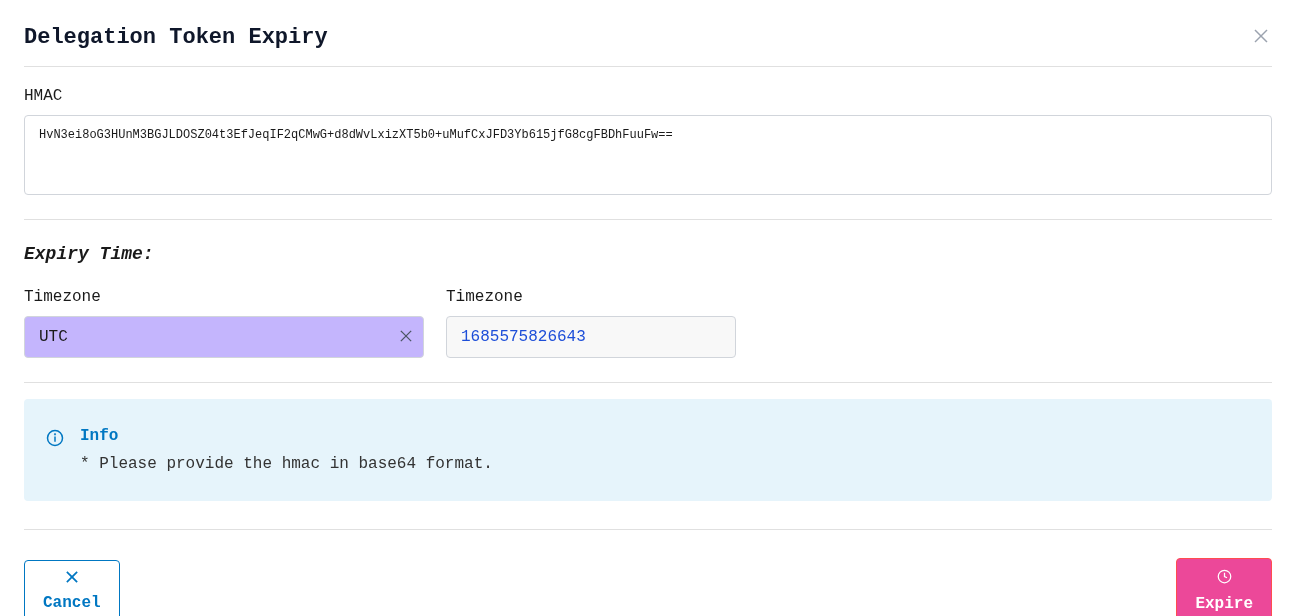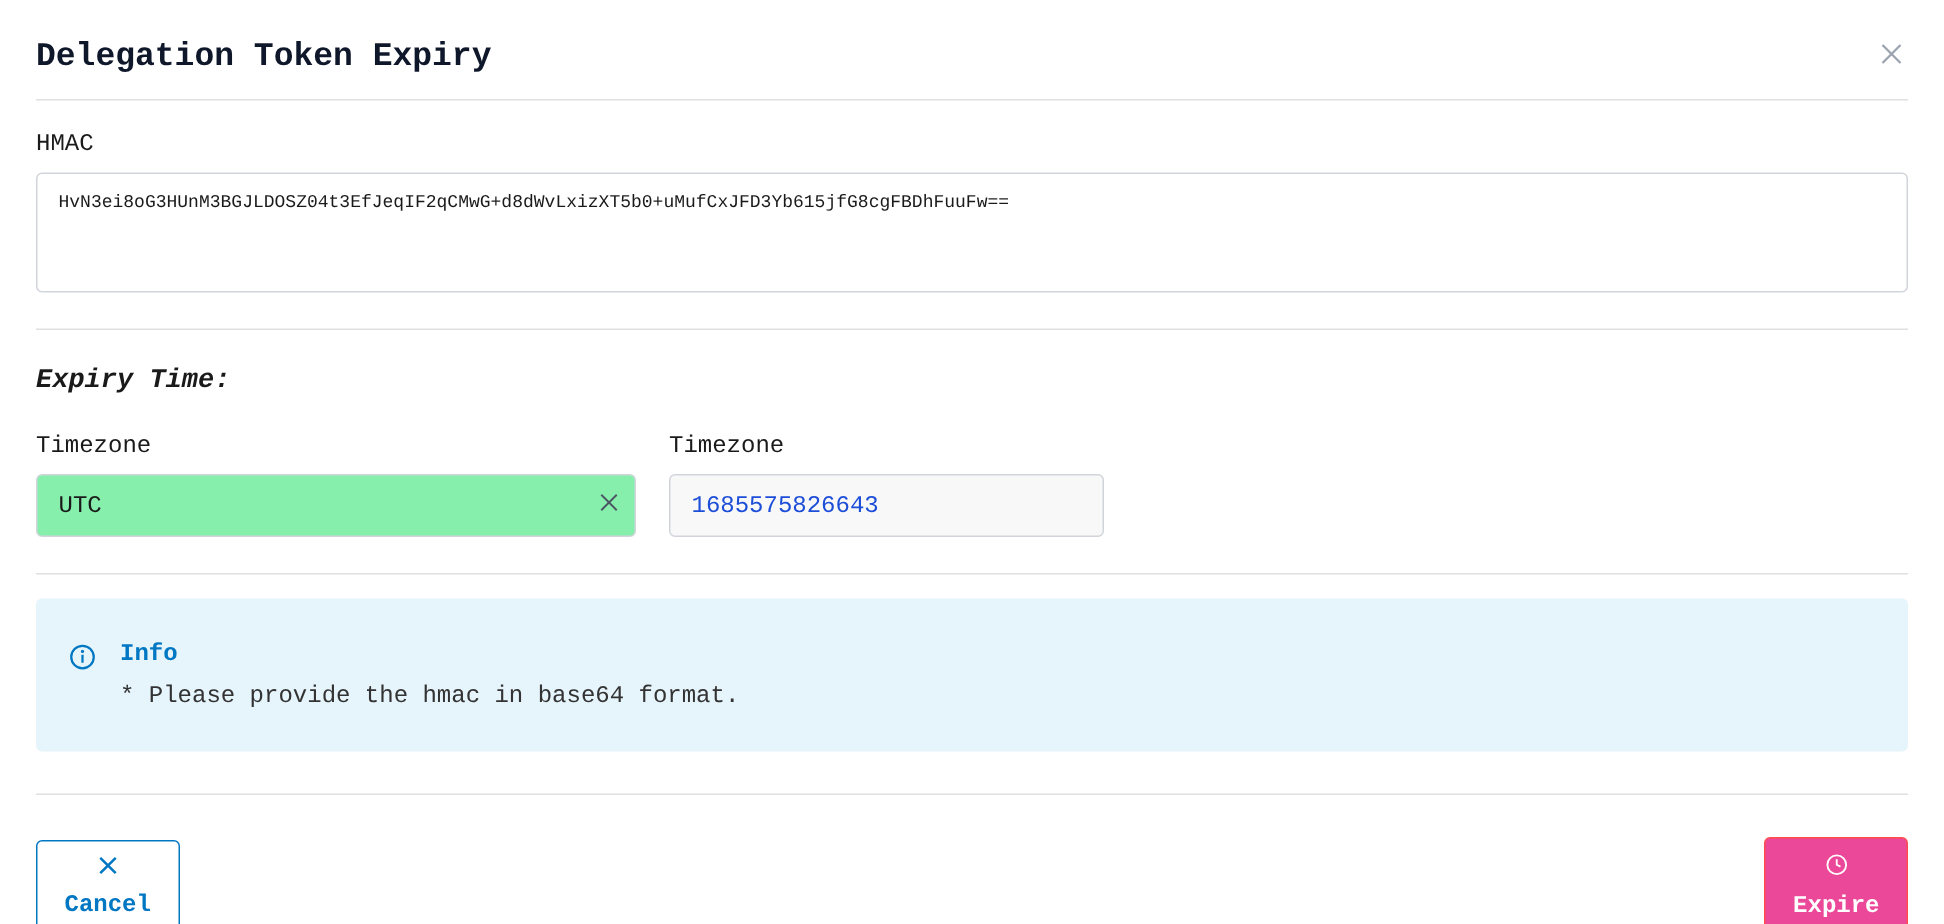--- a/index.html
+++ b/index.html
@@ -78,21 +78,21 @@
     }
     .text-input {
       width: 100%;
       border: 1px solid #d1d5db;
       border-radius: 4px;
       padding: 10px 14px;
       font-family: 'Courier New', Courier, monospace;
       font-size: 16px;
       height: 42px;
       color: #1a1a1a;
-      background: #86efac;
+      background: #c4b5fd;
     }
     .text-input[disabled] {
       background: #f8f8f8;
       color: #1d4ed8;
     }
     .clear-btn {
       position: absolute;
       right: 6px;
       top: 50%;
       transform: translateY(-50%);

